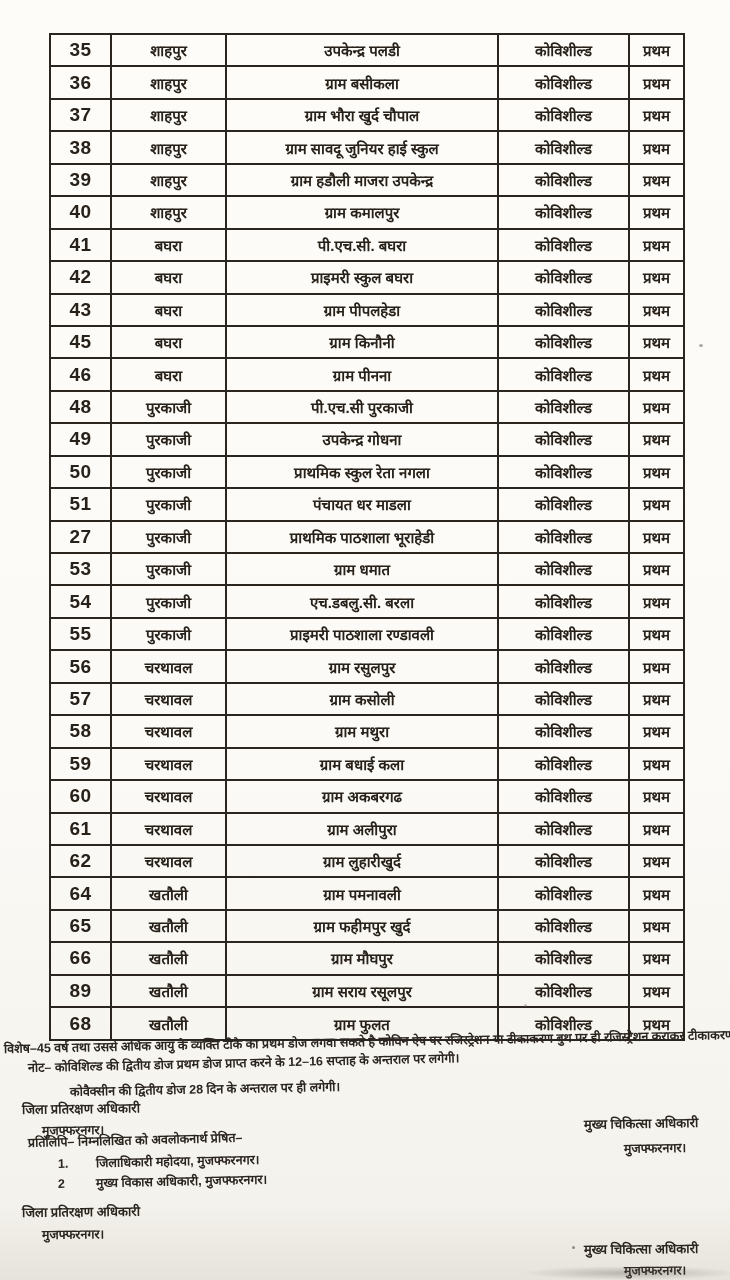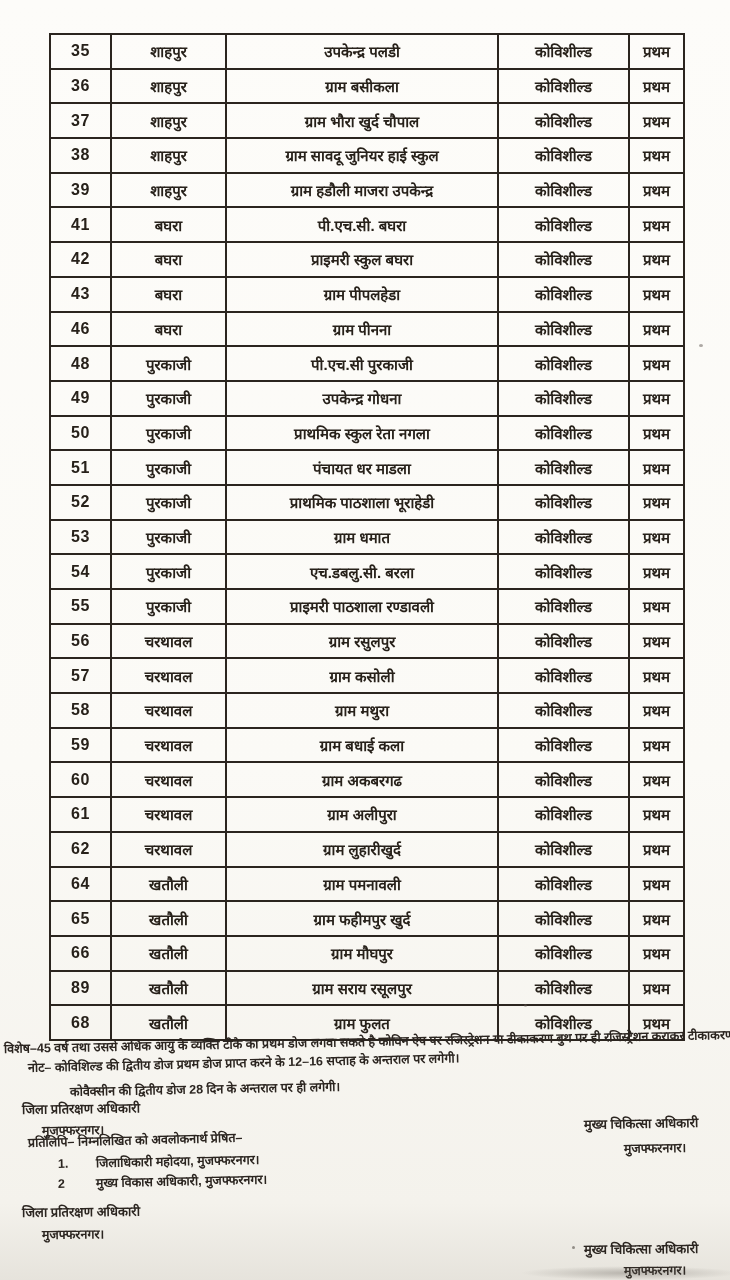--- a/index.html
+++ b/index.html
@@ -21,21 +21,21 @@
     width:634px; height:1008px;
     border-collapse:collapse; table-layout:fixed;
     background:transparent;
   }
   .roster td {
     border:2px solid #2b251f;
     text-align:center; vertical-align:middle;
     font-size:15px; font-weight:600; color:#27211a;
     padding:0 4px; overflow:hidden; white-space:nowrap;
   }
-  .roster td.c-sno { font-size:16px; font-weight:700; letter-spacing:.5px; }
+  .roster td.c-sno { font-size:19px; font-weight:700; letter-spacing:.5px; }
   
   .fl {
     position:absolute; white-space:nowrap;
     font-weight:700; color:#2b2520;
     transform-origin:left center;
     font-size:12.5px;
   }
   .fl-special { left:4px;  top:1040px; transform:rotate(-1.1deg); }
   .fl-note1   { left:28px; top:1059px; transform:rotate(-1.3deg); }
   .fl-note2   { left:70px; top:1083px; transform:rotate(-1.1deg); }
@@ -105,20 +105,27 @@
           <td>प्रथम</td>
         </tr>
         <tr>
           <td class="c-sno">39</td>
           <td>शाहपुर</td>
           <td>ग्राम हडौली माजरा उपकेन्द्र</td>
           <td>कोविशील्ड</td>
           <td>प्रथम</td>
         </tr>
         <tr>
+          <td class="c-sno">40</td>
+          <td>शाहपुर</td>
+          <td>ग्राम कमालपुर</td>
+          <td>कोविशील्ड</td>
+          <td>प्रथम</td>
+        </tr>
+        <tr>
           <td class="c-sno">41</td>
           <td>बघरा</td>
           <td>पी.एच.सी. बघरा</td>
           <td>कोविशील्ड</td>
           <td>प्रथम</td>
         </tr>
         <tr>
           <td class="c-sno">42</td>
           <td>बघरा</td>
           <td>प्राइमरी स्कुल बघरा</td>
@@ -126,20 +133,27 @@
           <td>प्रथम</td>
         </tr>
         <tr>
           <td class="c-sno">43</td>
           <td>बघरा</td>
           <td>ग्राम पीपलहेडा</td>
           <td>कोविशील्ड</td>
           <td>प्रथम</td>
         </tr>
         <tr>
+          <td class="c-sno">45</td>
+          <td>बघरा</td>
+          <td>ग्राम किनौनी</td>
+          <td>कोविशील्ड</td>
+          <td>प्रथम</td>
+        </tr>
+        <tr>
           <td class="c-sno">46</td>
           <td>बघरा</td>
           <td>ग्राम पीनना</td>
           <td>कोविशील्ड</td>
           <td>प्रथम</td>
         </tr>
         <tr>
           <td class="c-sno">48</td>
           <td>पुरकाजी</td>
           <td>पी.एच.सी पुरकाजी</td>
@@ -161,21 +175,21 @@
           <td>प्रथम</td>
         </tr>
         <tr>
           <td class="c-sno">51</td>
           <td>पुरकाजी</td>
           <td>पंचायत धर माडला</td>
           <td>कोविशील्ड</td>
           <td>प्रथम</td>
         </tr>
         <tr>
-          <td class="c-sno">52</td>
+          <td class="c-sno">27</td>
           <td>पुरकाजी</td>
           <td>प्राथमिक पाठशाला भूराहेडी</td>
           <td>कोविशील्ड</td>
           <td>प्रथम</td>
         </tr>
         <tr>
           <td class="c-sno">53</td>
           <td>पुरकाजी</td>
           <td>ग्राम धमात</td>
           <td>कोविशील्ड</td>

